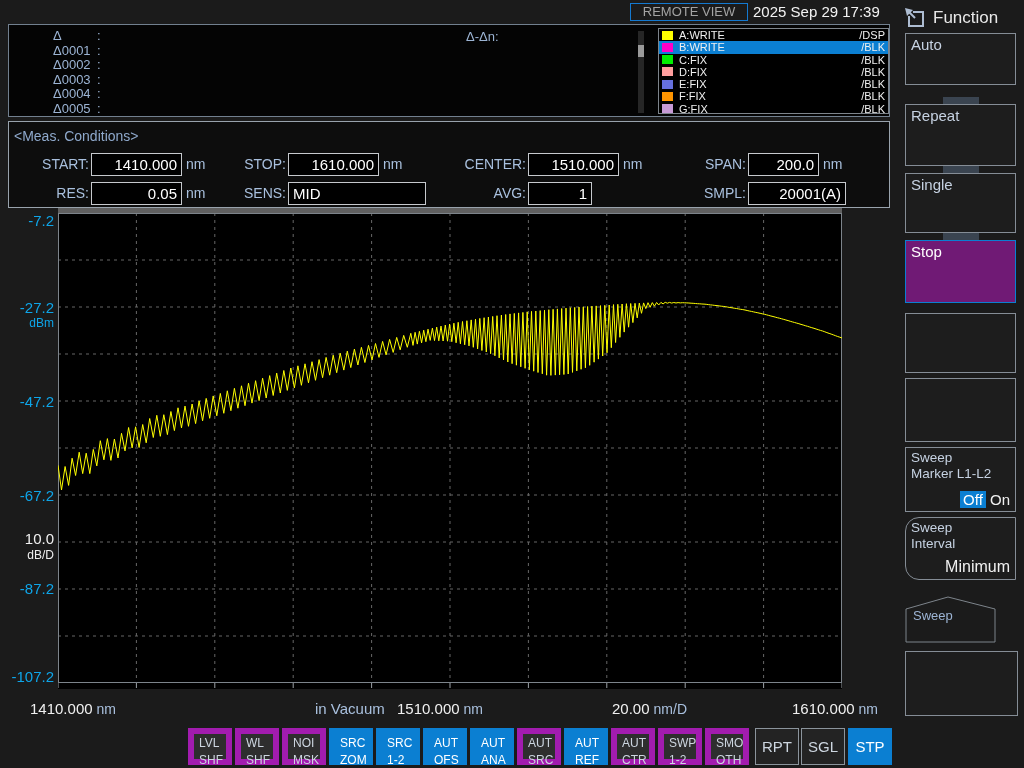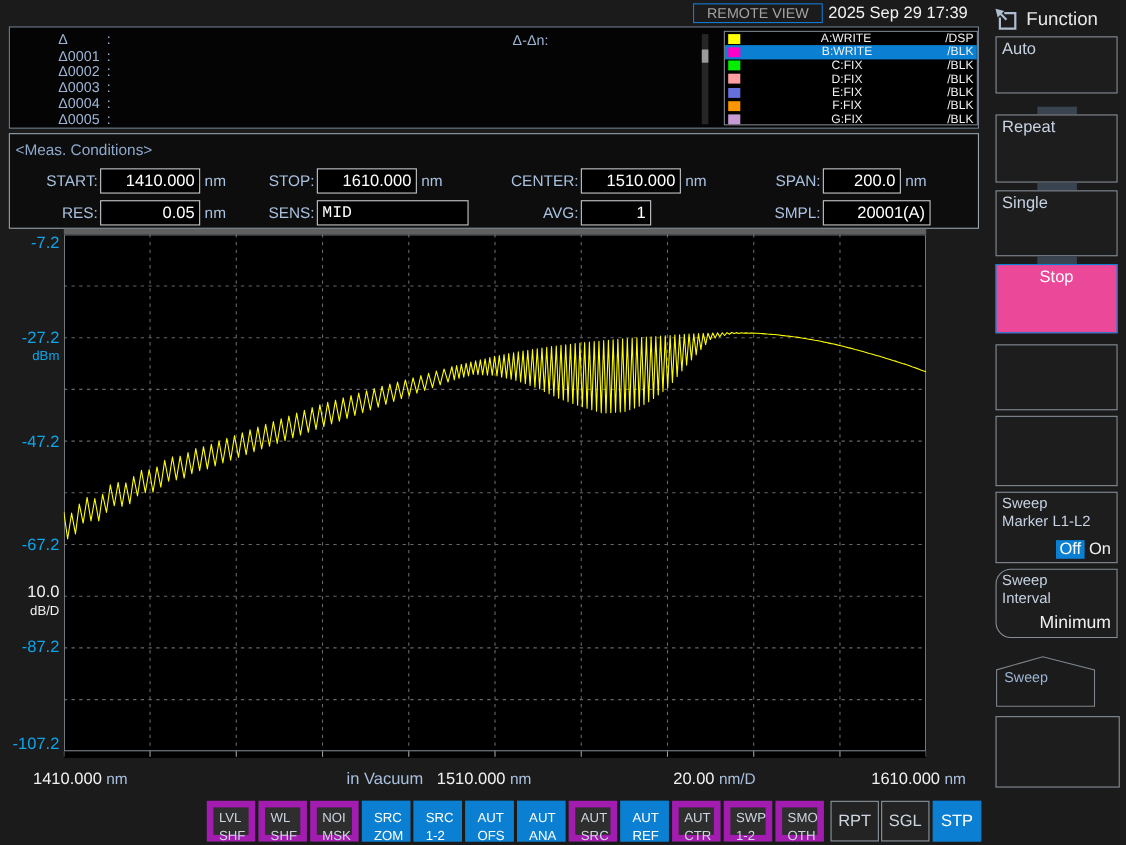--- a/index.html
+++ b/index.html
@@ -15,36 +15,36 @@
 
   
   .delta-panel { position:absolute; left:8px; top:24px; width:882px; height:93px;
     background:#040404; border:1px solid #72808f; }
   .delta-rows { position:absolute; left:44px; top:4px; font-size:13px; color:#9cb4d4; line-height:14.6px; }
   .delta-row .dname { display:inline-block; width:44px; }
   .delta-dn { position:absolute; left:457px; top:4px; font-size:13px; color:#9cb4d4; }
   .mini-scroll { position:absolute; left:629px; top:6px; width:6px; height:82px; background:#262626; }
   .mini-scroll .thumb { position:absolute; left:0; top:14px; width:6px; height:12px; background:#9a9a9a; }
   .trace-legend { position:absolute; left:649px; top:3px; width:231px; height:86px;
-    background:#000; border:1px solid #7d848b;text-align:center; }
+    background:#000; border:1px solid #7d848b; }
   .trace-row { display:flex; align-items:center; height:12.28px; font-size:11px; color:#f0f0f0; }
   .trace-row.selected { background:#0b7fd2; }
   .trace-row .swatch { width:11px; height:9px; margin:0 6px 0 3px; }
   .trace-row .tid { flex:1; }
   .trace-row .tstatus { margin-right:3px; }
 
   
   .meas-panel { position:absolute; left:8px; top:121px; width:882px; height:87px;
     background:#0d0d0d; border:1px solid #98a2ac; }
   .meas-title { position:absolute; left:5px; top:6px; font-size:14px; color:#8fa9cc; }
   .mfield { position:absolute; height:23px; }
   .flabel { position:absolute; font-size:14px; color:#a9c0de; text-align:right; top:3px; }
   .fbox { position:absolute; top:0; height:23px; background:#000; border:1px solid #c6c9cd;
     color:#fff; font-size:15px; line-height:21px; text-align:right; padding:0 4px; }
-  .fbox.left { text-align:left;font-family:Liberation Mono, monospace; }
+  .fbox.left { text-align:left; }
   .funit { position:absolute; font-size:14px; color:#a9c0de; top:3px; }
 
   
   .ylab { position:absolute; width:54px; text-align:right; font-size:15px; color:#0ea5e9; }
   .ylab.white { color:#f0f0f0; }
   .ylab.small { font-size:12px; }
   .ref-flag { position:absolute; left:61px; top:300px; font-size:13px; color:#f0f0f0; }
   .plot-topbar { position:absolute; left:58px; top:208px; width:784px; height:5px; background:#606060; }
   .plot-wrap { position:absolute; left:58px; top:213px; width:784px; height:476px; }
   .xlabels .xl { position:absolute; top:700px; font-size:15px; color:#f0f0f0; white-space:nowrap; }
@@ -58,21 +58,21 @@
   .tbtn.active { background:#0b7fd2; border-color:#0b7fd2; color:#fff; }
   .sweepbtn { position:absolute; top:728px; width:44px; height:37px; background:#232323;
     border:1px solid #8b949c; color:#cdd6e0; font-size:15px; text-align:center; line-height:35px; }
   .sweepbtn.active { background:#0b7fd2; border-color:#0b7fd2; color:#fff; }
 
   
   .fn-header { position:absolute; left:903px; top:6px; display:flex; align-items:center; }
   .fn-title { font-size:17px; color:#e8e8e8; margin-left:6px; }
   .sbtn { position:absolute; left:905px; width:111px; background:#1d1d1d;
     border:1px solid #858d96; color:#c6d2e2; font-size:15px; padding:2px 5px; }
-  .sbtn.blue { background:#ec4899; border-color:#0b7fd2; color:#fff;text-align:center; }
+  .sbtn.blue { background:#701a75; border-color:#0b7fd2; color:#fff; }
   .connector { position:absolute; left:943px; width:36px; height:7px; background:#3a4450; }
   .sbtn .subline { font-size:13.5px; line-height:16px; }
   .sbtn .br-val { position:absolute; right:5px; bottom:3px; font-size:15px; color:#f0f0f0; }
   .offchip { background:#0b7fd2; color:#fff; padding:0 3px; }
   .rounded-left { border-radius:14px 0 0 14px; }
   .pent { position:absolute; left:905px; top:596px; }
   .pent-label { position:absolute; left:913px; top:608px; font-size:13px; color:#9cb4d4; }
 </style>
 </head>
 <body>

